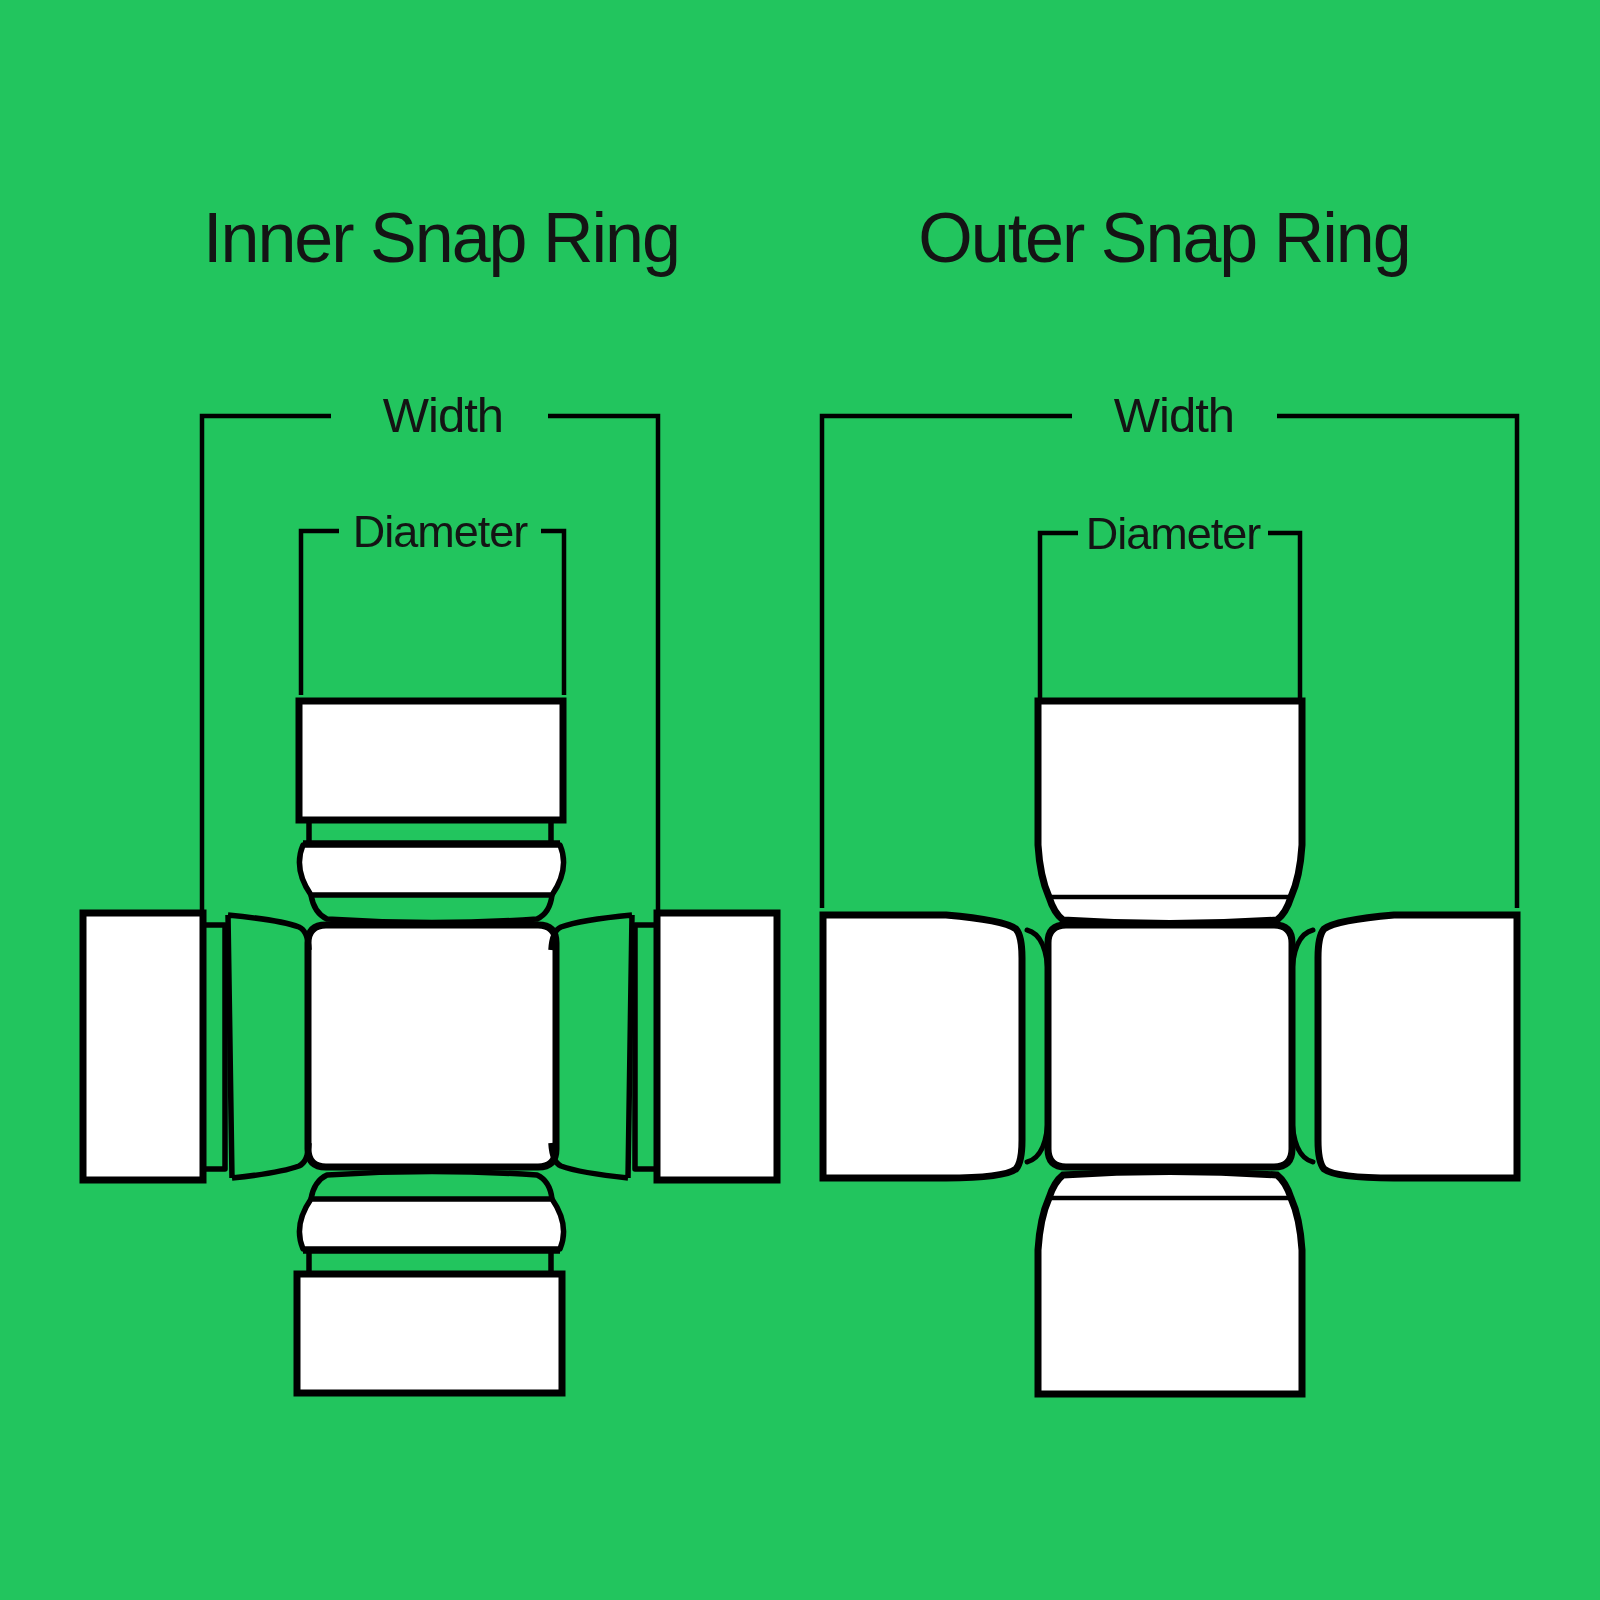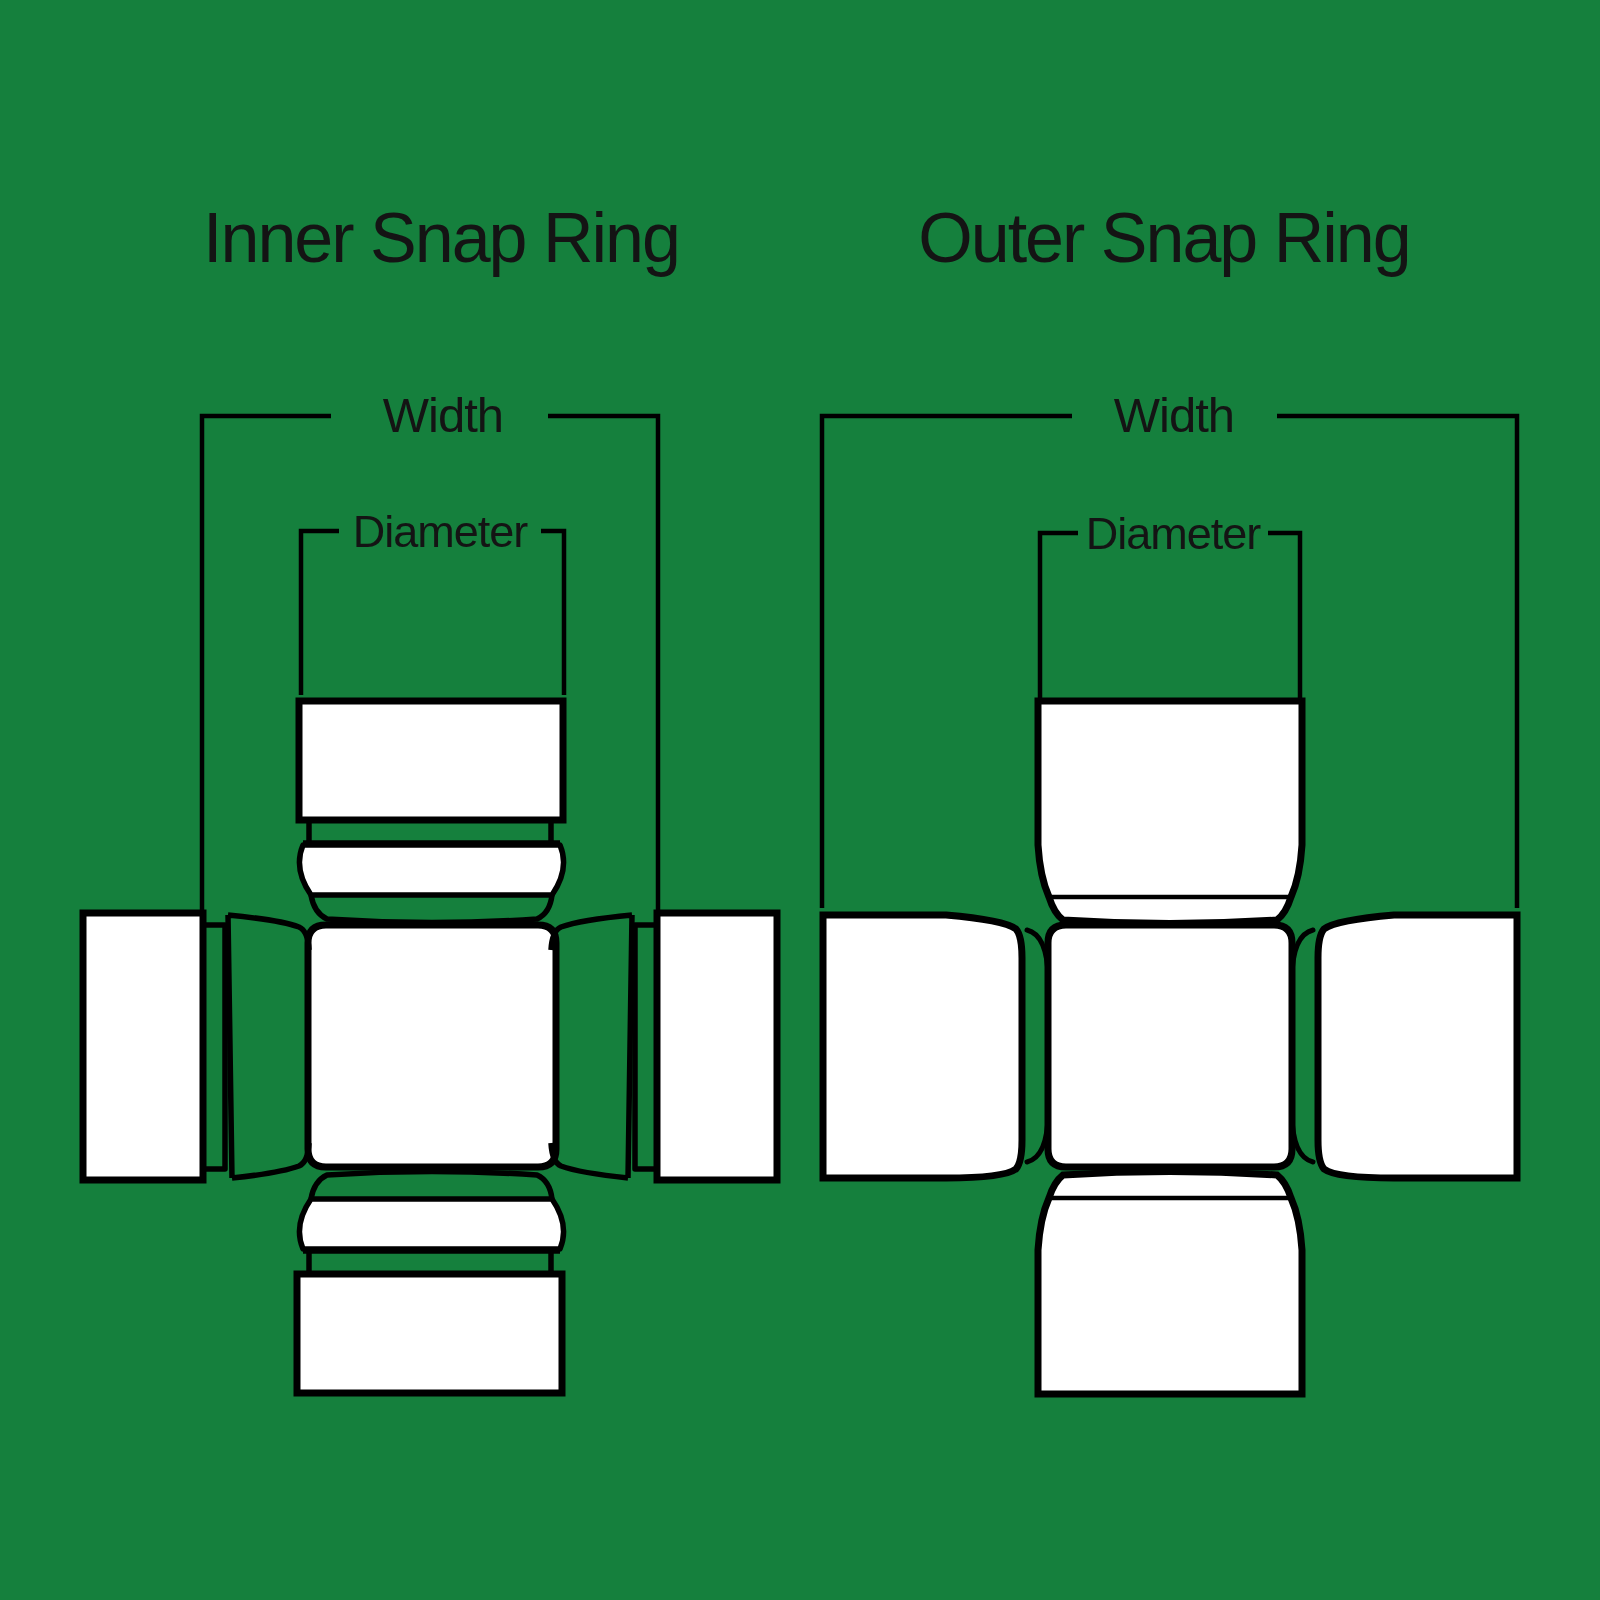--- a/index.html
+++ b/index.html
@@ -8,21 +8,21 @@
     background: #ffffff;
     width: 1600px;
     height: 1600px;
     overflow: hidden;
     font-family: "Liberation Sans", sans-serif;
   }
   .stage {
     position: relative;
     width: 1600px;
     height: 1600px;
-    background: #15803d;
+    background: #22c55e;
   }
   svg { display: block; }
 
   
   .outline {
     fill: #ffffff;
     stroke: #000000;
     stroke-width: 7;
     stroke-linejoin: miter;
   }

